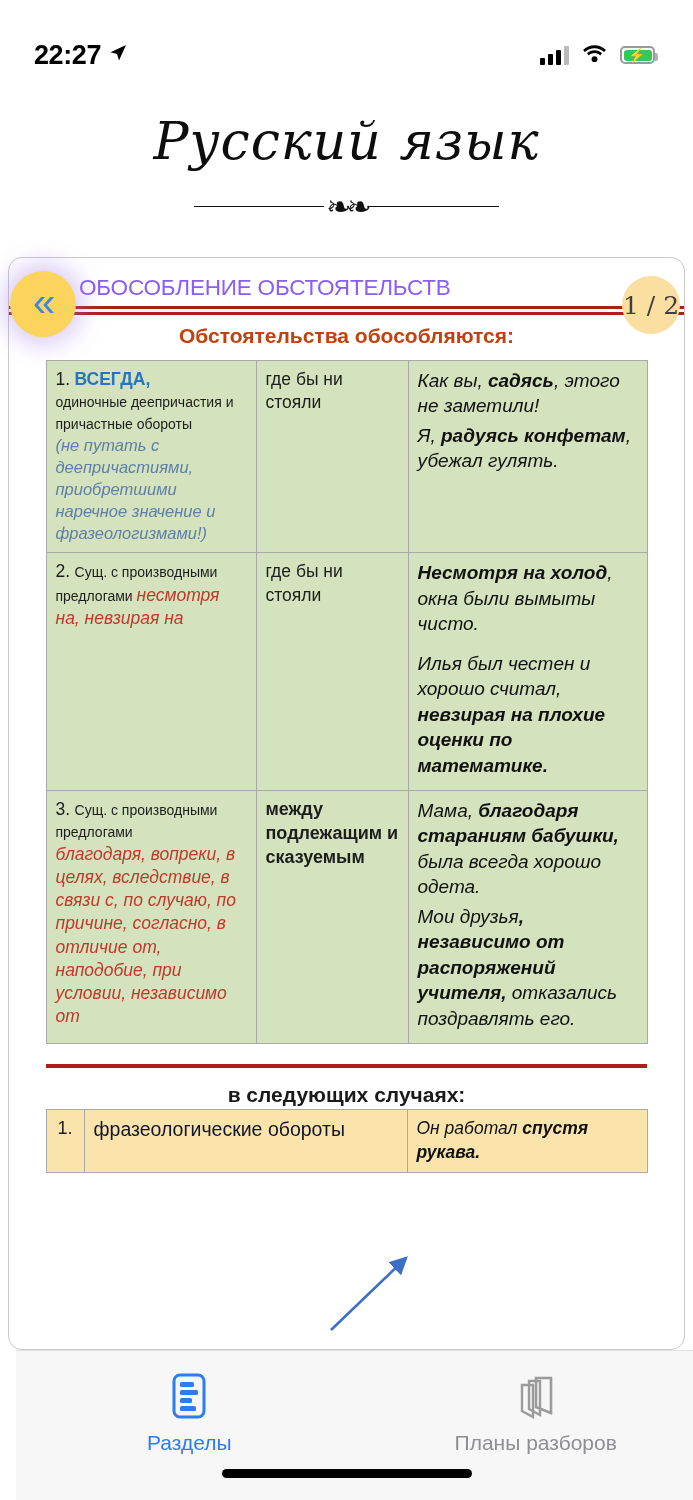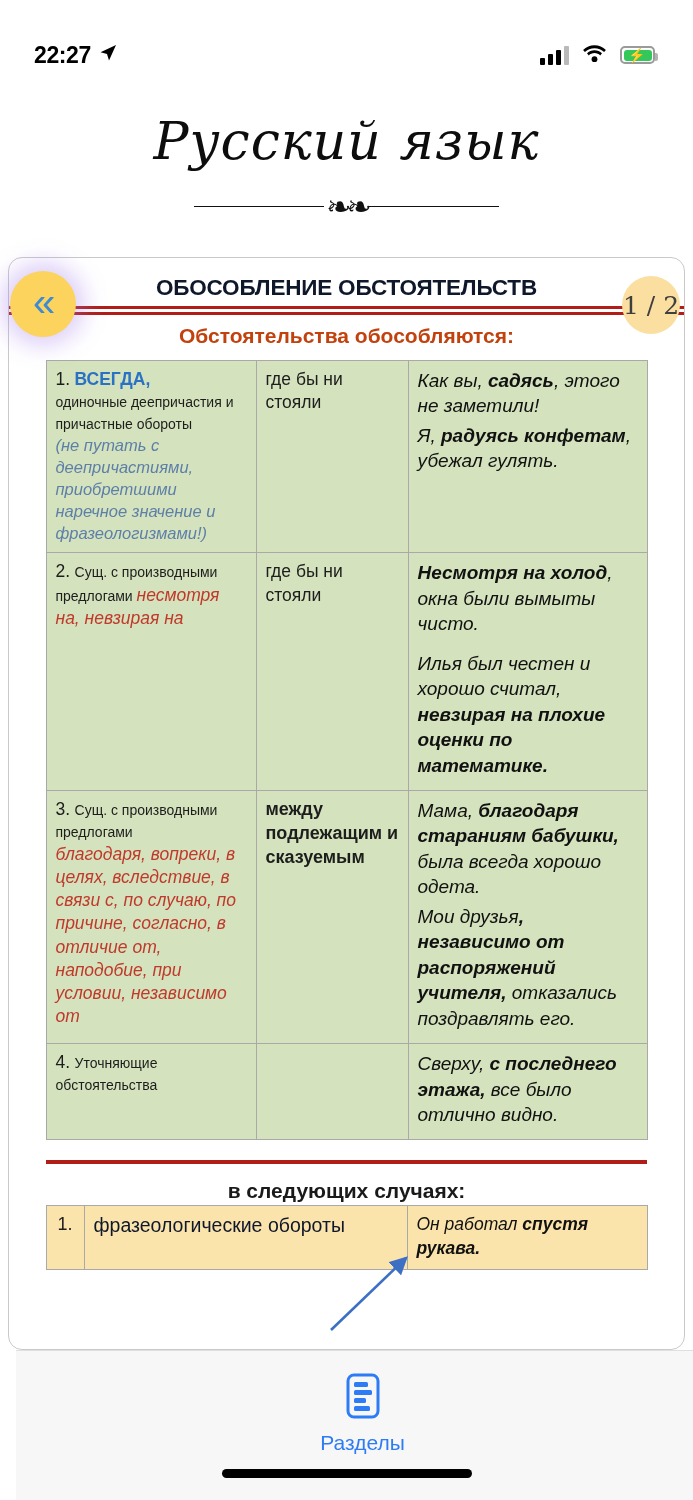--- a/index.html
+++ b/index.html
@@ -12,21 +12,21 @@
   }
   .screen{ position:relative; width:693px; height:1500px; background:#fff; }
 
   
   .statusbar{
     position:absolute; top:0; left:0; width:693px; height:84px;
     display:flex; align-items:center; justify-content:space-between;
     padding:26px 38px 0 34px;
   }
   .sb-left{ display:flex; align-items:center; gap:7px; }
-  .sb-time{ font-size:23px; font-weight:700; color:#000; letter-spacing:-0.4px; }
+  .sb-time{ font-size:27px; font-weight:700; color:#000; letter-spacing:-0.4px; }
   .loc-arrow{ display:block; }
   .sb-right{ display:flex; align-items:center; gap:13px; }
   .bars{ display:flex; align-items:flex-end; gap:3px; height:19px; }
   .bars i{ display:block; width:5px; background:#000; border-radius:1px; }
   .bars i:nth-child(1){ height:7px; }
   .bars i:nth-child(2){ height:11px; }
   .bars i:nth-child(3){ height:15px; }
   .bars i:nth-child(4){ height:19px; background:#b9b9b9; }
   .battery{ position:relative; width:35px; height:18px; border:2px solid #9a9a9a;
             border-radius:5px; background:#fff; }
@@ -69,21 +69,21 @@
                   margin-top:-5px; letter-spacing:-2px; }
   .pagechip{
     position:absolute; right:13px; top:276px; width:58px; height:58px; border-radius:50%;
     background:#fadfa0; display:flex; align-items:center; justify-content:center;
     z-index:20; color:#3f3f3f; font-size:25px; font-family:"DejaVu Serif",serif;
   }
 
   
   .slide{ position:relative; padding:10px 0 0 0; }
   .slide-title{
-    text-align:center; font-size:22.5px; font-weight:700; color:#0f172a;
+    font-size:22.5px; font-weight:400; color:#8b5cf6;
     letter-spacing:-0.2px; padding:7px 70px 0 70px;
   }
   .redrule{ position:relative; margin:5px 0 0 0; height:9px; }
   .redrule::before, .redrule::after{
     content:""; position:absolute; left:0; right:0; height:3px; background:#b01e17;
   }
   .redrule::before{ top:0; }
   .redrule::after{ top:6px; }
   .slide-sub{
     text-align:center; font-size:21px; font-weight:700; color:#c2410c;
@@ -248,34 +248,20 @@
             <span class="g-mid-b">между подлежащим и сказуемым</span>
           </td>
           <td class="c3">
             <div class="g-ex">
               <p><span>Мама, </span><b>благодаря стараниям бабушки,</b><span> была всегда хорошо одета.</span></p>
               <p><span>Мои друзья</span><b>, независимо от распоряжений учителя,</b><span> отказались поздравлять его.</span></p>
             </div>
           </td>
         </tr>
 
-        <tr>
-          <td class="c1">
-            <span class="g-num">4.</span>
-            <span class="g-body">Уточняющие обстоятельства</span>
-          </td>
-          <td class="c2">
-            <span class="g-mid"></span>
-          </td>
-          <td class="c3">
-            <div class="g-ex">
-              <p><span>Сверху, </span><b>с последнего этажа,</b><span> все было отлично видно.</span></p>
-            </div>
-          </td>
-        </tr>
       </tbody>
         </table>
 
       <div class="sep-red"></div>
 
       <div class="sect2-title">
         <div>в следующих случаях:</div>
       </div>
 
       <table class="tbl tbl-yellow">
@@ -322,17 +308,27 @@
           <rect x="6" y="2" width="30" height="42" rx="6" fill="none" stroke="#2d7cf6" stroke-width="3"></rect>
           <rect x="12" y="9" width="14" height="5" rx="1.5" fill="#2d7cf6"></rect>
           <rect x="12" y="17" width="18" height="5" rx="1.5" fill="#2d7cf6"></rect>
           <rect x="12" y="25" width="12" height="5" rx="1.5" fill="#2d7cf6"></rect>
           <rect x="12" y="33" width="16" height="5" rx="1.5" fill="#2d7cf6"></rect>
         </svg>
       </span>
       <span class="lbl">Разделы</span>
     </div>
 
+    <div class="tab">
+      <span>
+        <svg width="46" height="46" viewBox="0 0 46 46">
+          <path d="M9 12 L9 38 L20 44 L20 12 Z" fill="none" stroke="#9b9b9b" stroke-width="2.4"></path>
+          <path d="M16 8 L16 36 L27 42 L27 8 Z" fill="none" stroke="#9b9b9b" stroke-width="2.4"></path>
+          <path d="M23 5 L23 34 L38 40 L38 5 Z" fill="none" stroke="#9b9b9b" stroke-width="2.6"></path>
+        </svg>
+      </span>
+      <span class="lbl">Планы разборов</span>
+    </div>
 
   </div>
 
   <div class="homebar"></div>
 </div>
 
 </body></html>

